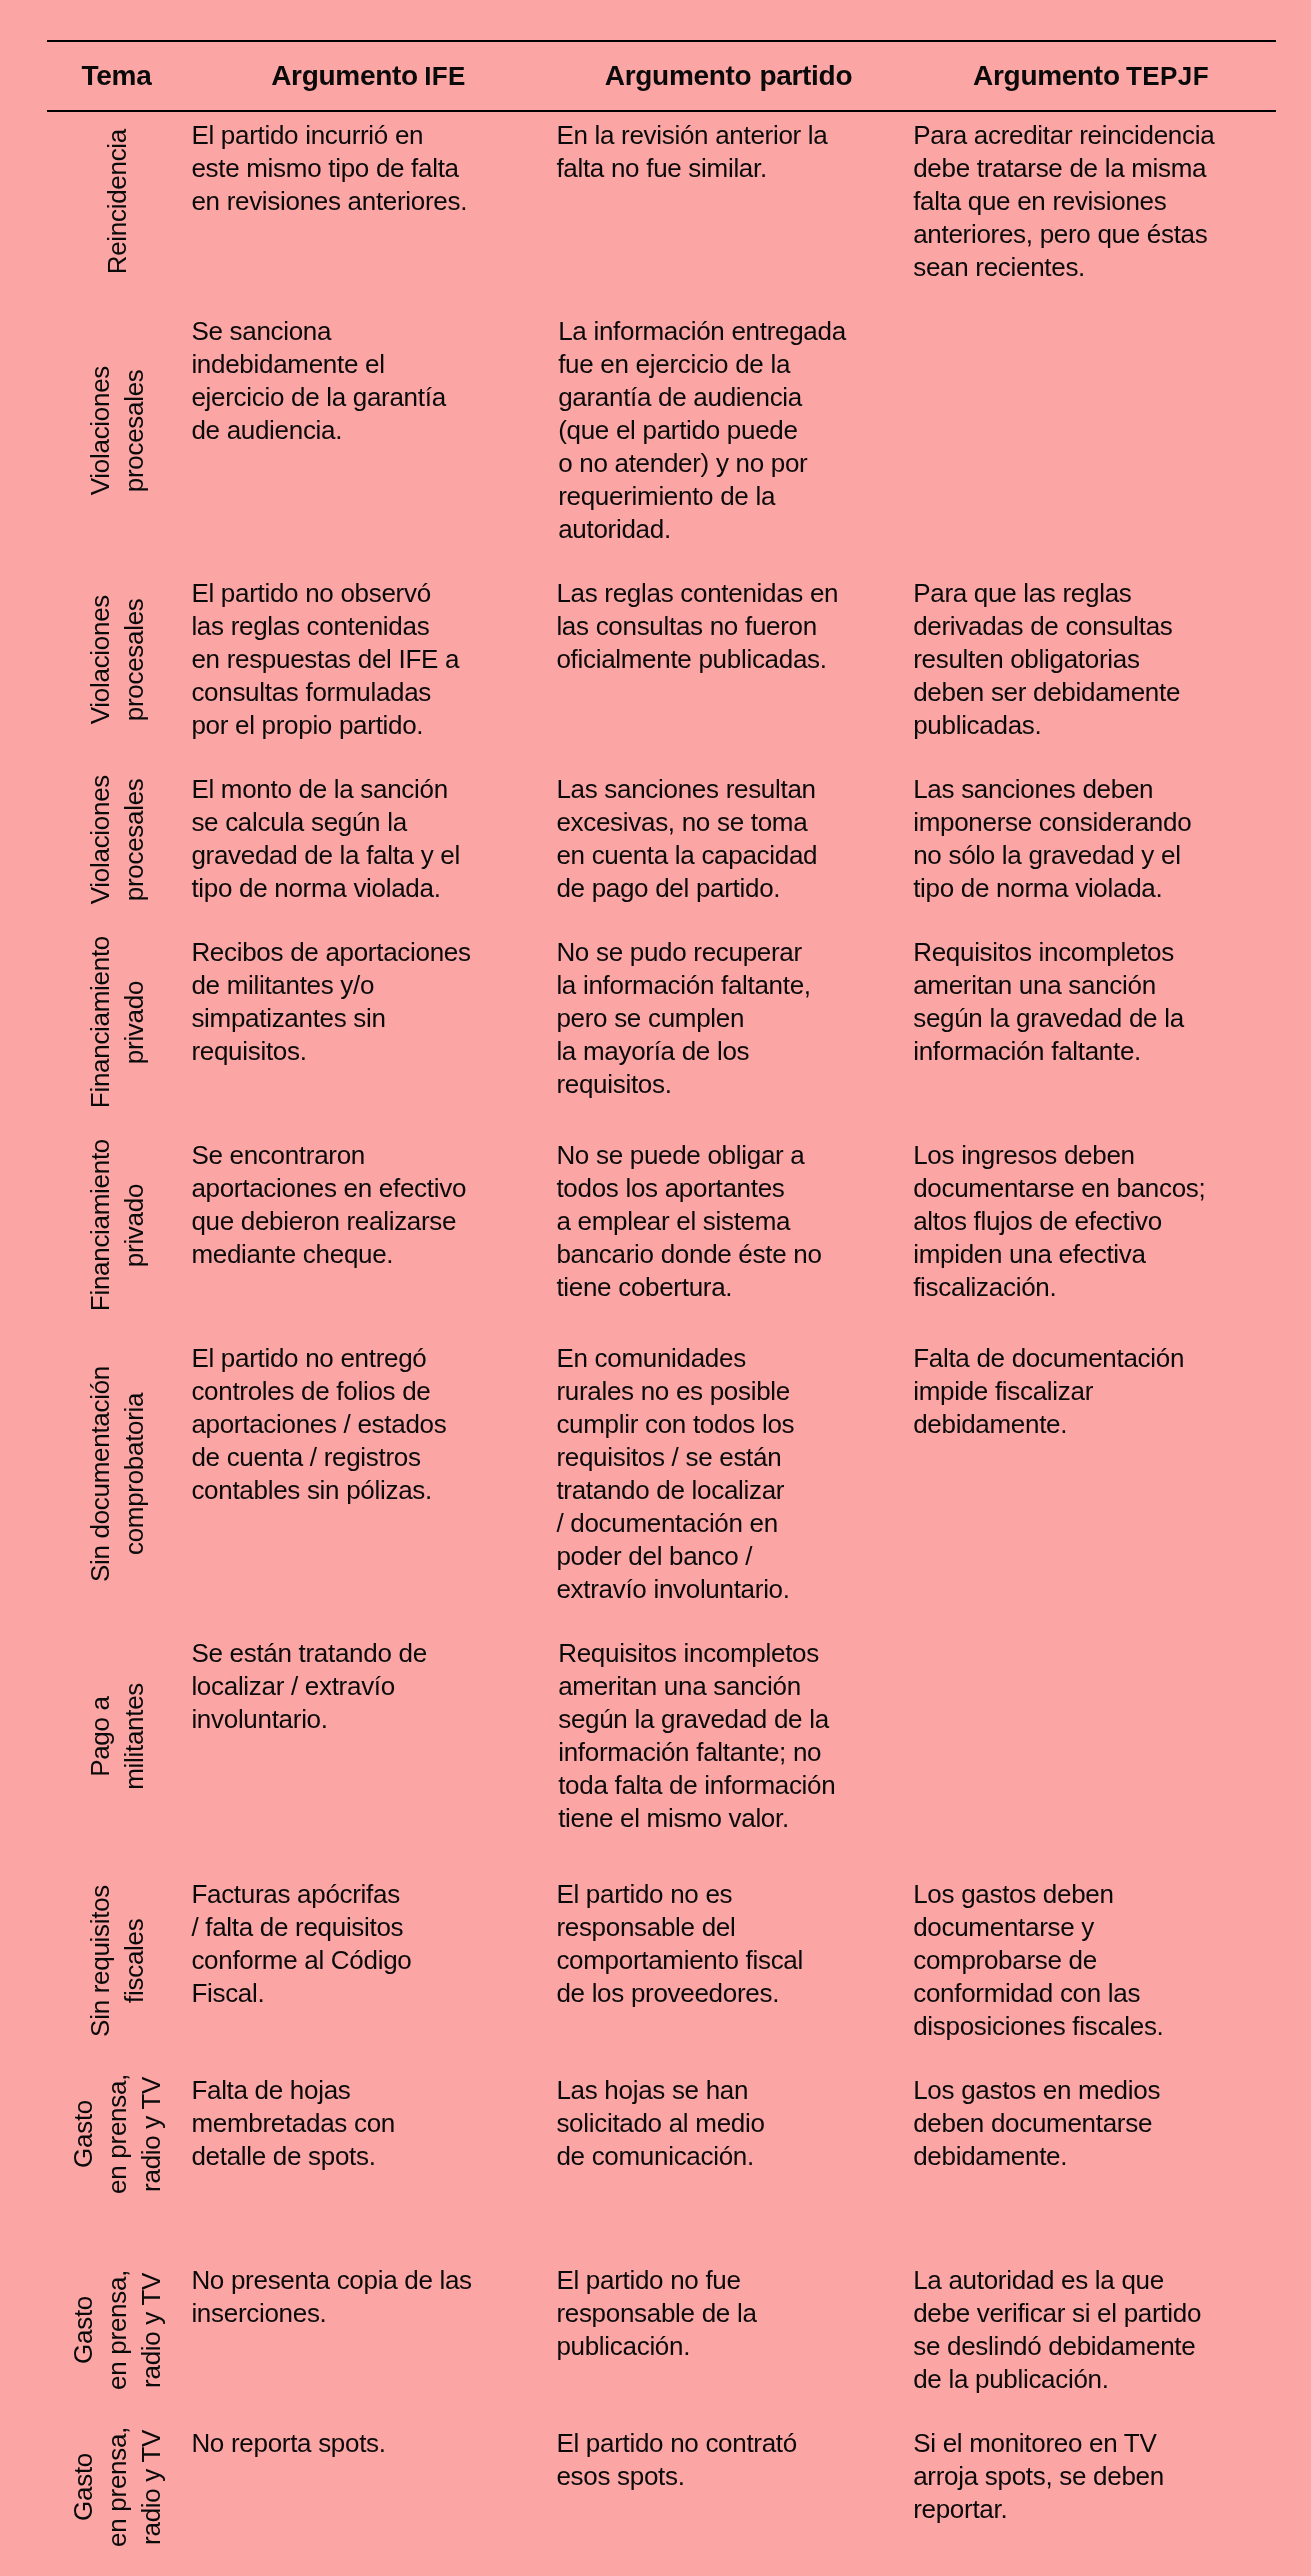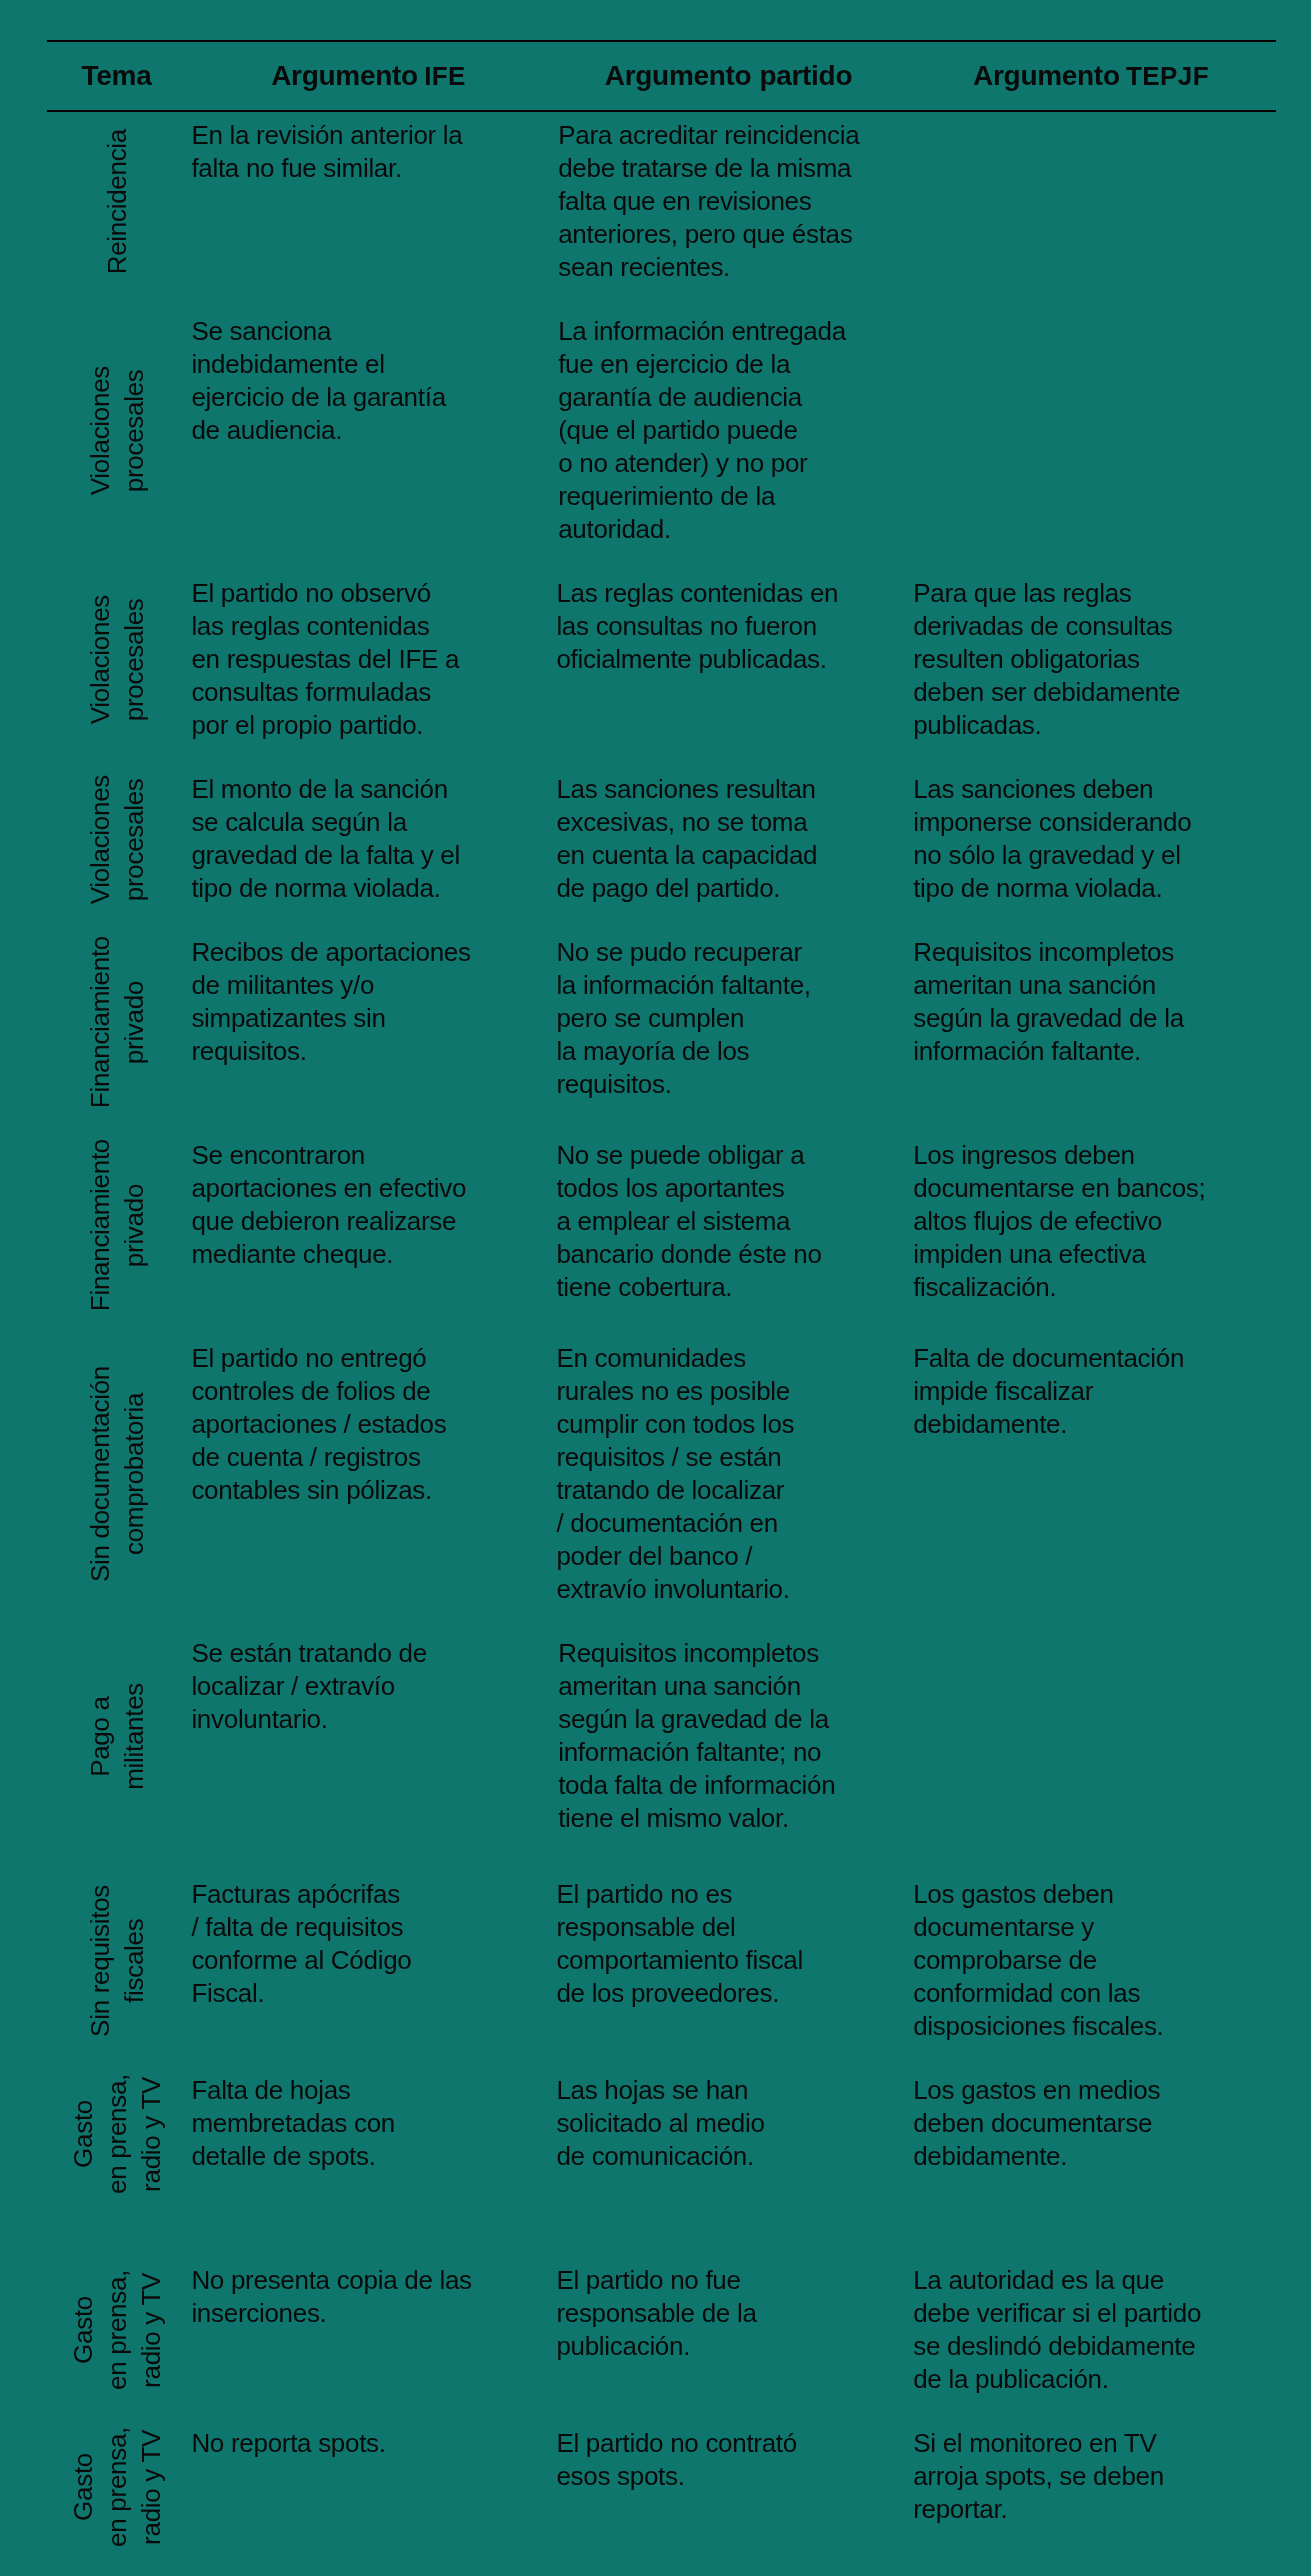--- a/index.html
+++ b/index.html
@@ -4,21 +4,21 @@
 <style>
   html, body {
     margin: 0;
     padding: 0;
     background: #ffffff;
   }
   .page {
     position: relative;
     width: 1312px;
     height: 2576px;
-    background: #0f766e;
+    background: #fca5a5;
     color: #0a0a0a;
     font-family: "Liberation Sans", "DejaVu Sans", sans-serif;
     overflow: hidden;
   }
   .table-wrap {
     position: absolute;
     left: 47px;
     top: 40px;
     width: 1229px;
   }
@@ -94,20 +94,23 @@
     </div>
 
     <div class="rule"></div>
 
     <div class="tbody">
 
       <div class="trow">
         <div class="tema-cell">
             <div class="tema-label">Reincidencia</div>
           </div>
+        <div class="body-cell col-ife">El partido incurrió en
+este mismo tipo de falta
+en revisiones anteriores.</div>
         <div class="body-cell col-part">En la revisión anterior la
 falta no fue similar.</div>
         <div class="body-cell col-tepjf">Para acreditar reincidencia
 debe tratarse de la misma
 falta que en revisiones
 anteriores, pero que éstas
 sean recientes.</div>
       </div>
 
       <div class="trow">

